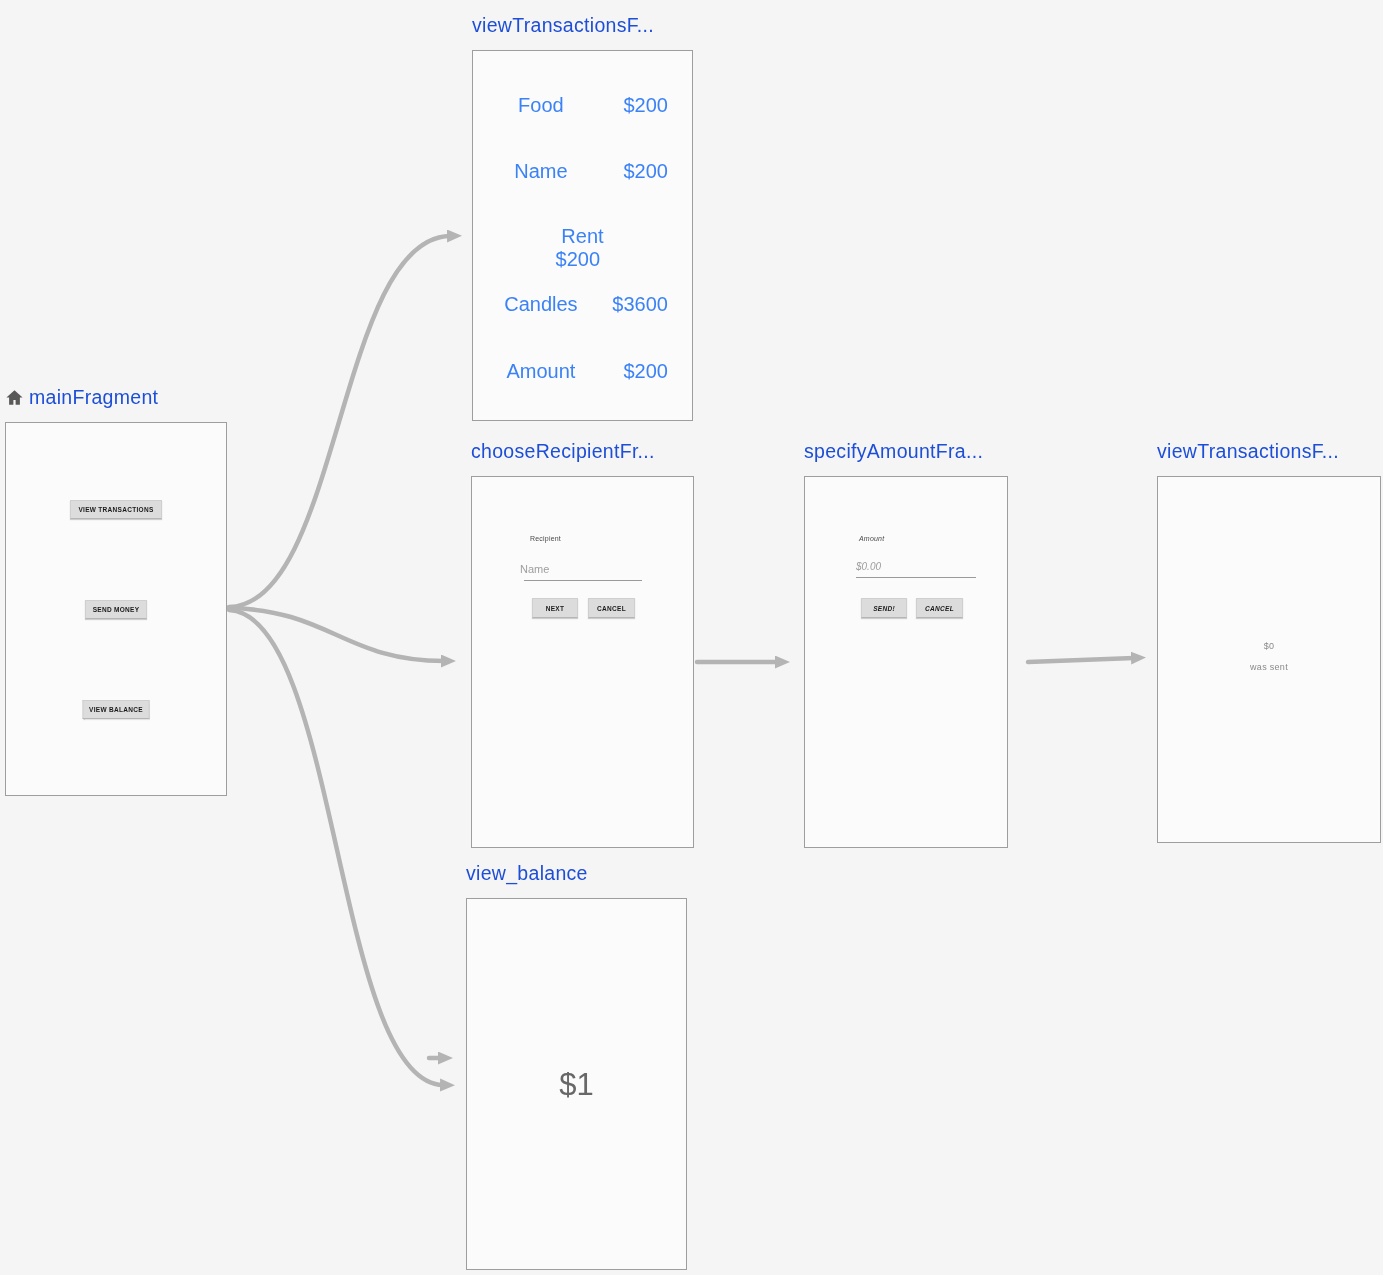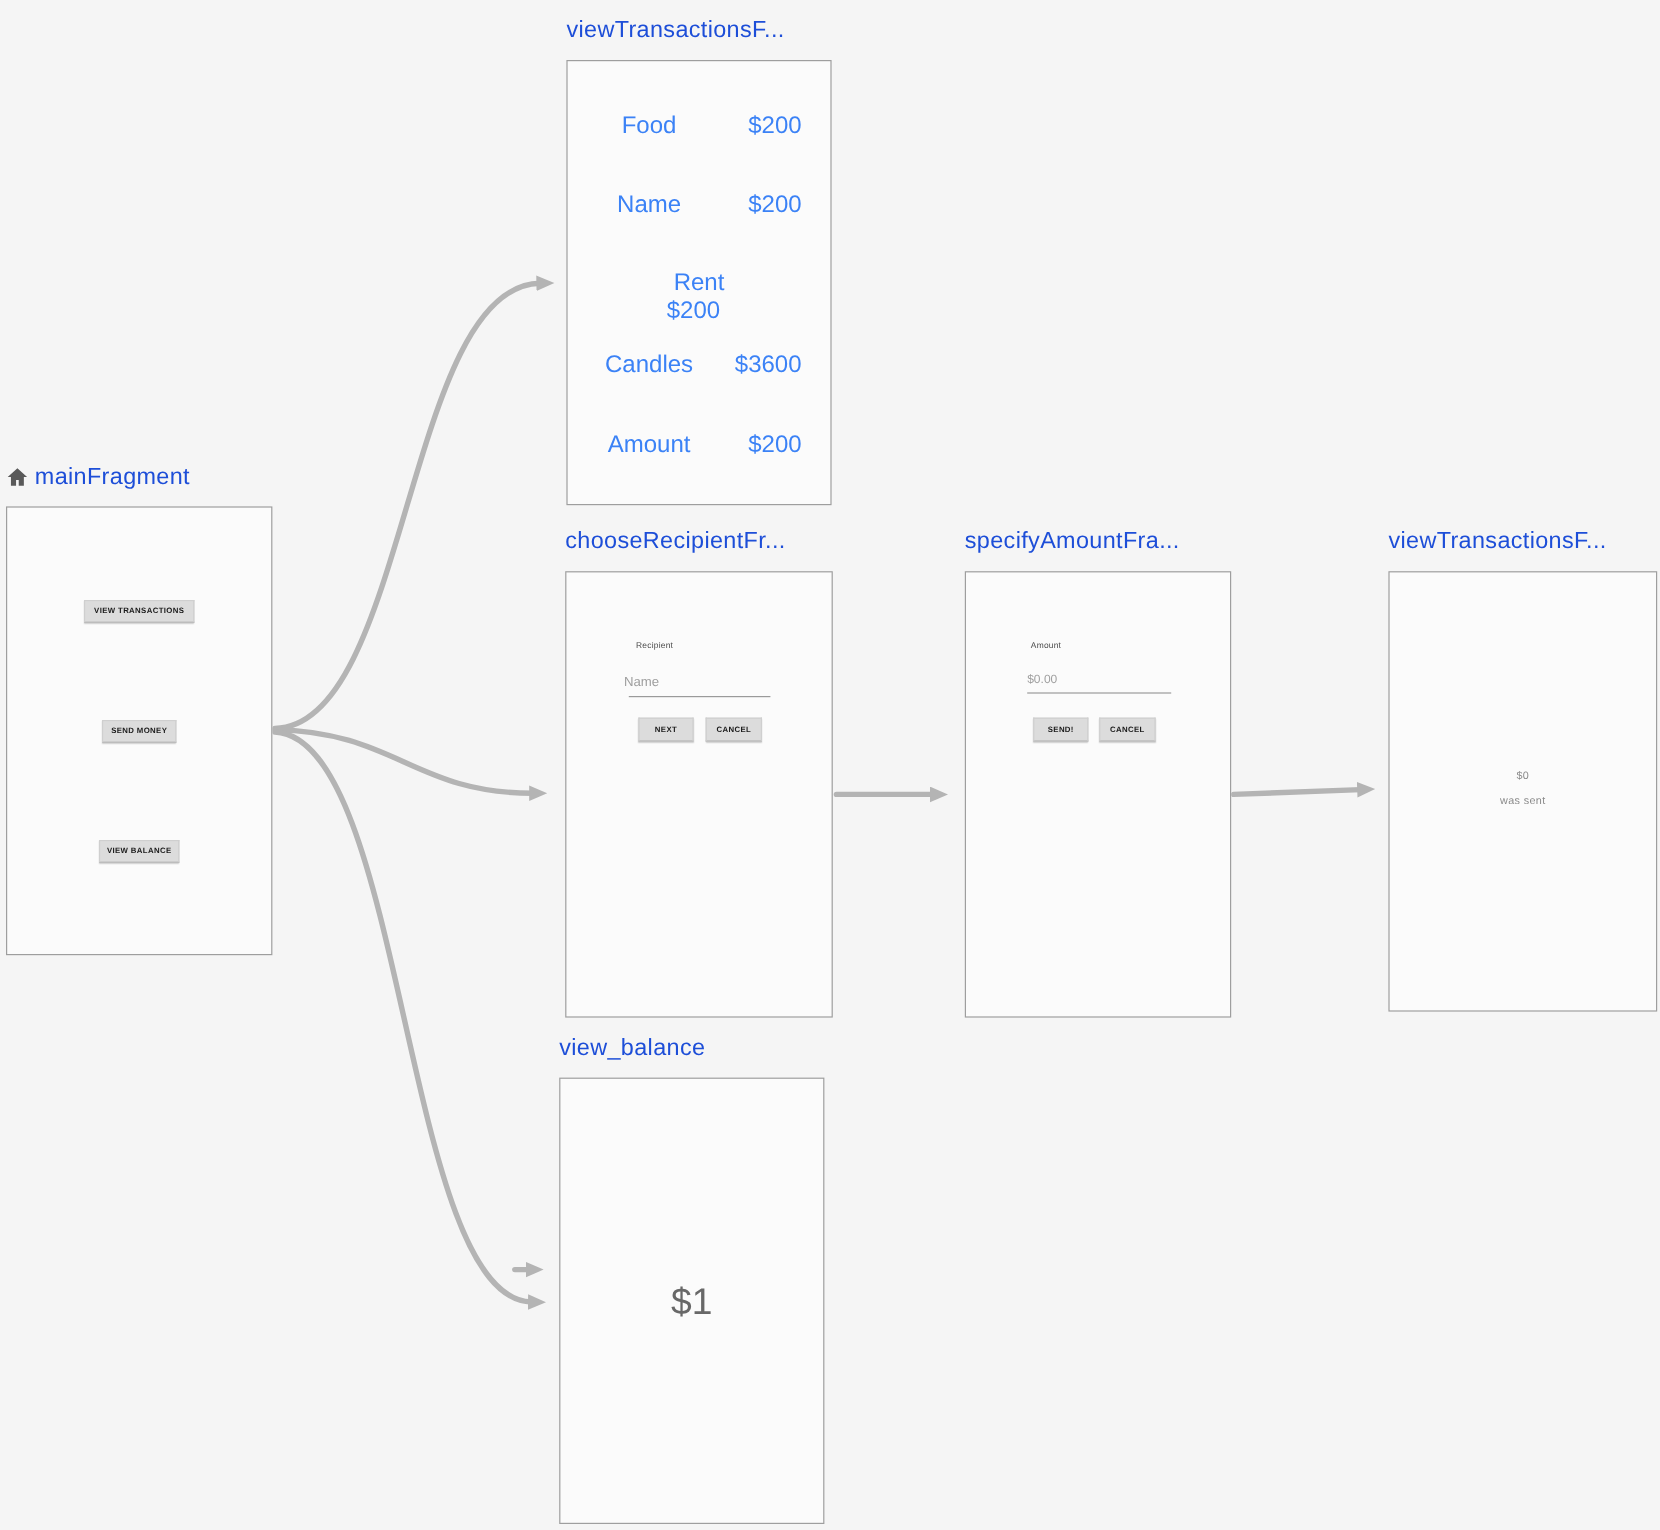--- a/index.html
+++ b/index.html
@@ -184,21 +184,21 @@
     <div class="field-underline" style="left:52px; top:103px; width:118px;"></div>
     <div class="android-btn" style="left:60px; top:121px; width:46px; height:20px;">NEXT</div>
     <div class="android-btn" style="left:116px; top:121px; width:47px; height:20px;">CANCEL</div>
   </div>
 </div>
 
 <div class="frag" style="left:804px; top:438px;">
   <div class="frag-title">
     <span>specifyAmountFra...</span>
   </div>
-  <div class="screen" style="width:222px; height:372px;">
+  <div class="screen" style="width:204px; height:372px;font-style:italic;">
     <div class="tiny-label" style="left:54px; top:58px;">Amount</div>
     <div class="field-value" style="left:51px; top:84px; font-size:10px;">$0.00</div>
     <div class="field-underline" style="left:51px; top:100px; width:120px;"></div>
     <div class="android-btn" style="left:56px; top:121px; width:46px; height:20px;">SEND!</div>
     <div class="android-btn" style="left:111px; top:121px; width:47px; height:20px;">CANCEL</div>
   </div>
 </div>
 
 <div class="frag" style="left:1157px; top:438px;">
   <div class="frag-title">

